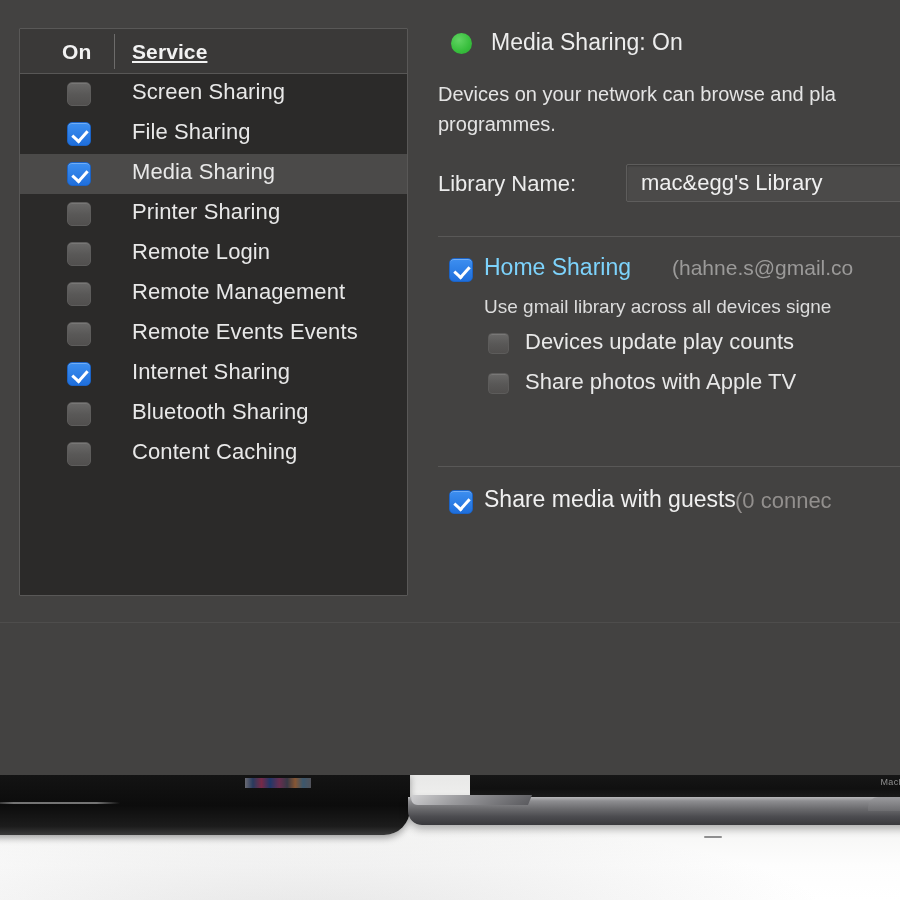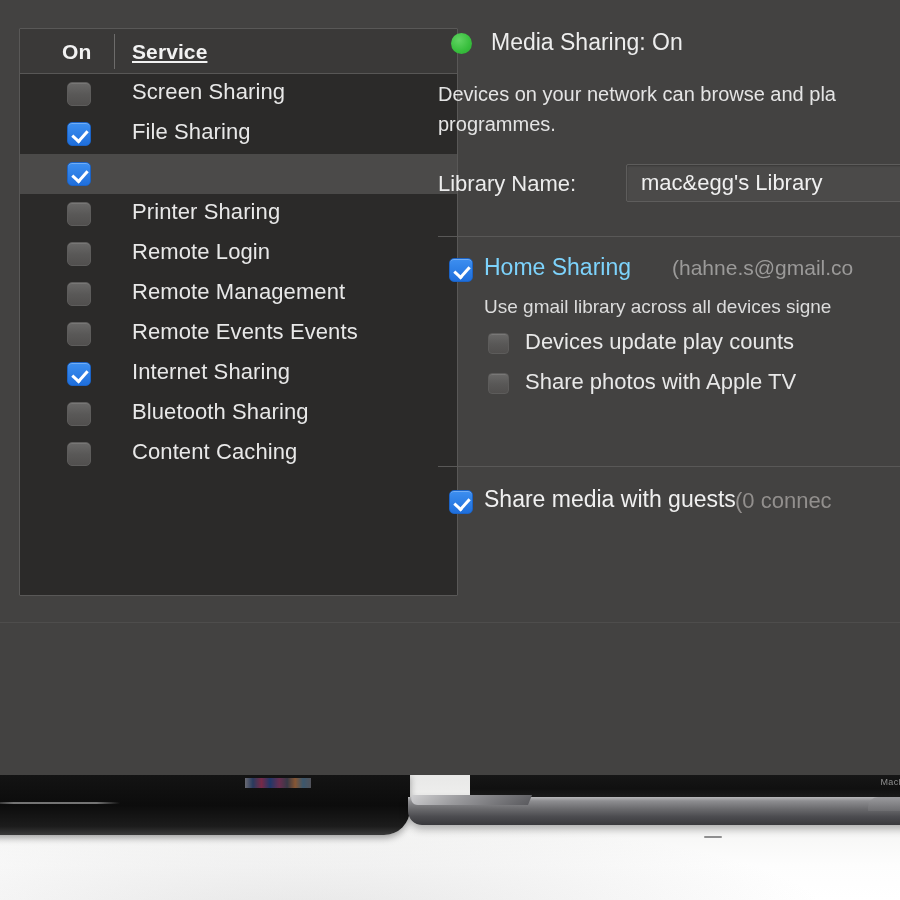--- a/index.html
+++ b/index.html
@@ -42,21 +42,21 @@
     width: 900px;
     height: 1px;
     background: #4e4d4c;
   }
 
   
   #services-table {
     position: absolute;
     left: 19px;
     top: 28px;
-    width: 439px;
+    width: 389px;
     height: 568px;
     background: #2b2a29;
     border: 1px solid #595857;
     border-radius: 1px;
     box-sizing: border-box;
     overflow: hidden;
   }
 
   #services-header {
     position: relative;
@@ -455,20 +455,21 @@
           <span class="svc-label">Screen Sharing</span>
         </div>
 
         <div class="svc-row">
           <span class="svc-check"><span class="cb on"></span></span>
           <span class="svc-label">File Sharing</span>
         </div>
 
         <div class="svc-row selected">
           <span class="svc-check"><span class="cb on"></span></span>
+          <span class="svc-label">Media Sharing</span>
         </div>
 
         <div class="svc-row">
           <span class="svc-check"><span class="cb off"></span></span>
           <span class="svc-label">Printer Sharing</span>
         </div>
 
         <div class="svc-row">
           <span class="svc-check"><span class="cb off"></span></span>
           <span class="svc-label">Remote Login</span>

